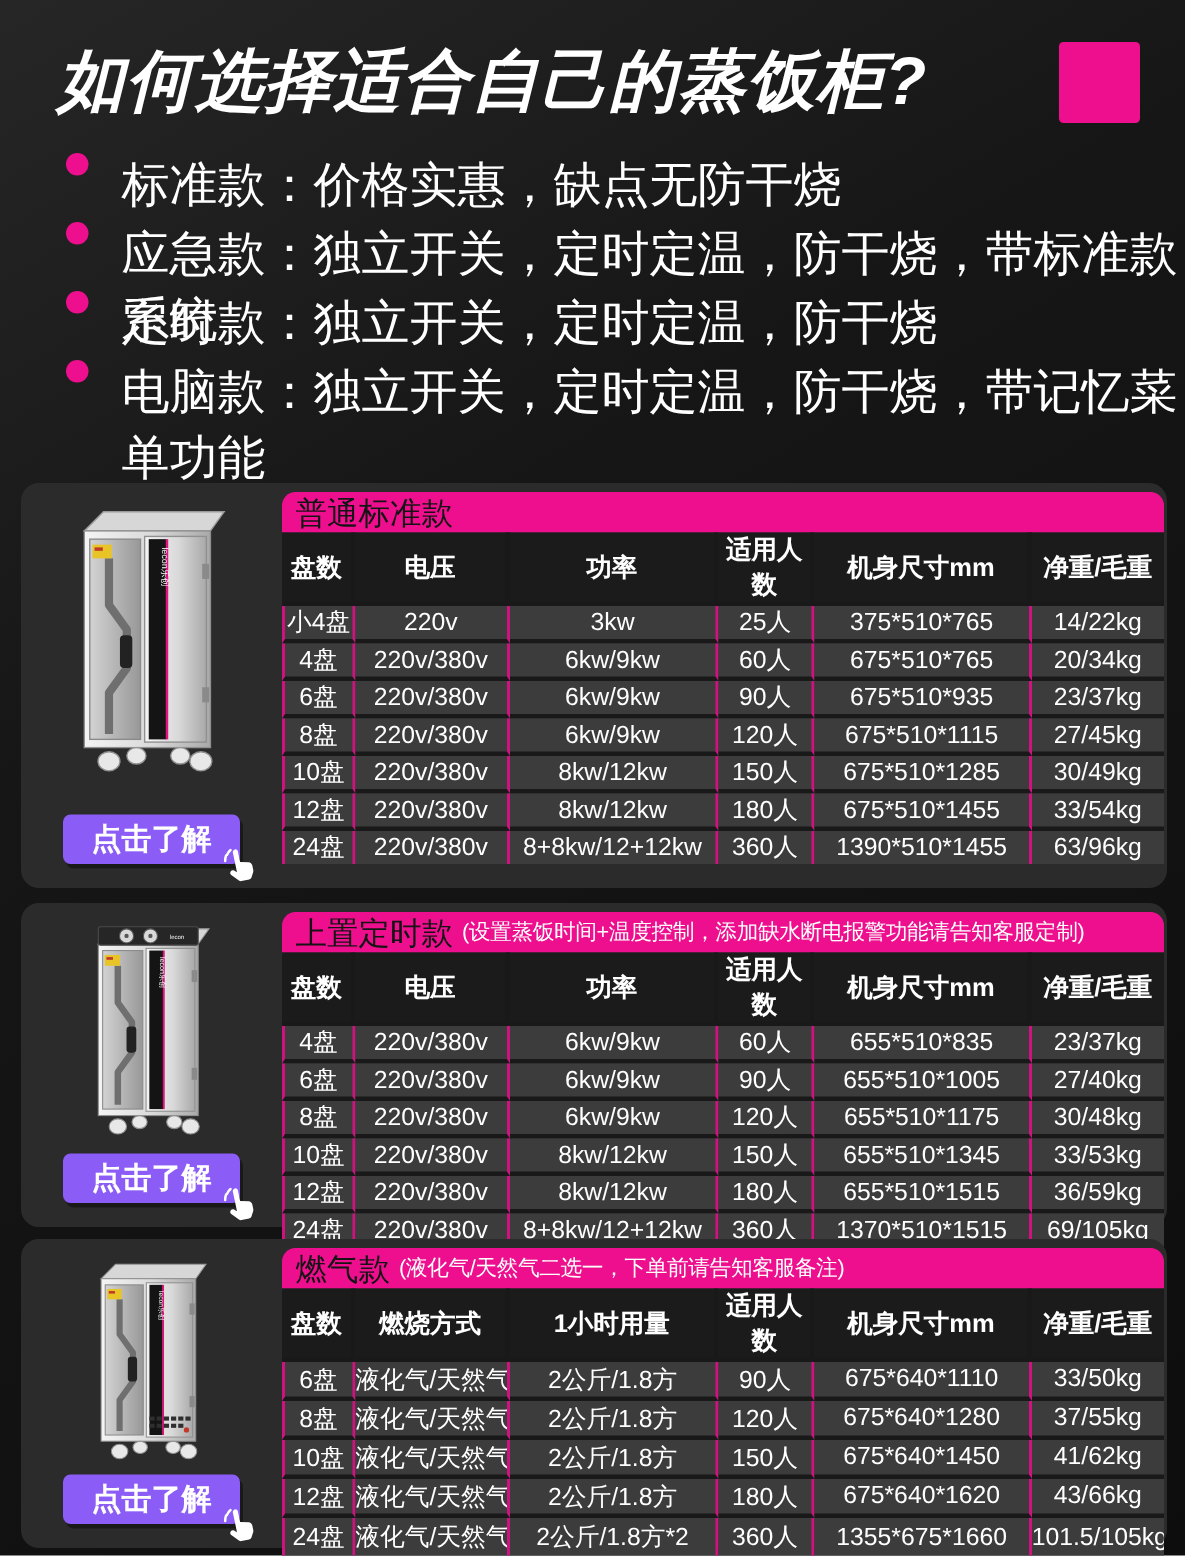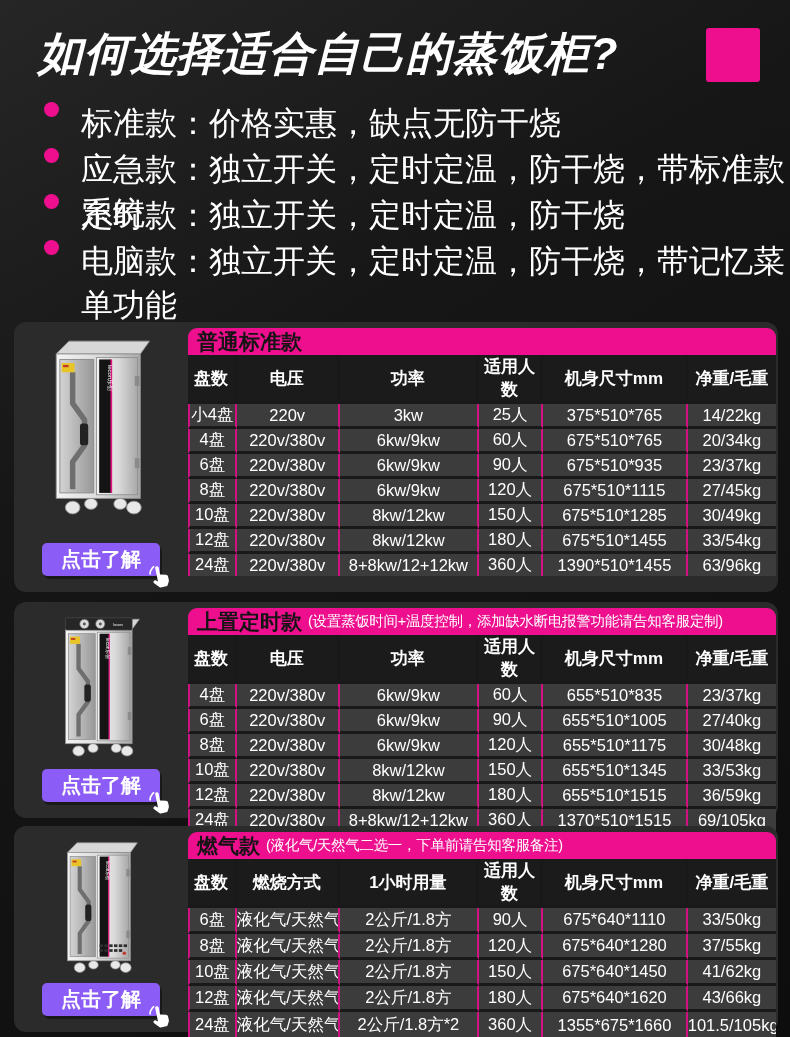--- a/index.html
+++ b/index.html
@@ -34,21 +34,21 @@
   
   .cta { position:relative; width:118px; height:33px; border:none; border-radius:5px;
          background:#8b5cf6; color:#ffffff; font-size:20px; font-weight:bold;
          font-family:inherit; display:flex; align-items:center; justify-content:center;
          box-shadow:2px 3px 0 rgba(0,0,0,0.4); cursor:pointer; z-index:2; }
   .cta .hand { position:absolute; right:-13px; bottom:-13px; transform:rotate(-12deg); line-height:0; }
   
   .panel-right { flex:1; display:flex; flex-direction:column; padding:6px 2px 0 0; min-width:0; }
   .caption { height:27px; flex:none; background:#ed0f8e; border-radius:9px 9px 0 0;
              display:flex; align-items:center; padding:0 9px; overflow:hidden; white-space:nowrap; }
-  .cap-title { color:#141414; font-size:21px; font-weight:bold; margin-right:6px; }
+  .cap-title { color:#141414; font-size:21px; font-weight:normal; margin-right:6px; }
   .cap-note  { color:#ffffff; font-size:14.5px; letter-spacing:-0.3px; }
   table.spec { width:100%; border-collapse:separate; border-spacing:0; table-layout:fixed;border-radius:11px; }
   .spec th { background:#1b1b1b; color:#fff; font-size:17px; font-weight:bold; height:26px;
              border-bottom:3px solid #191919; border-right:3px solid #191919; padding:0; text-align:center; }
   .spec th:last-child { border-right:0; }
   .spec td { background:#3c3c3c; color:#fff; font-size:16.5px; height:22px; text-align:center; padding:0;
              border-bottom:3px solid #191919; border-right:2px solid #cf127f; overflow:hidden; white-space:nowrap; }
   .spec td:last-child { border-right:0; }
   .spec td:first-child { border-left:2px solid #cf127f; }
   .spec tr:last-child td { border-bottom:0; }

